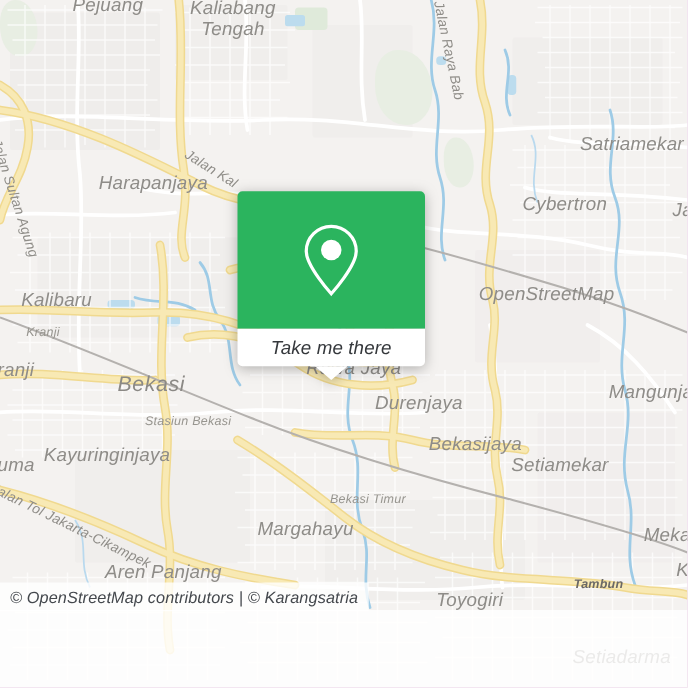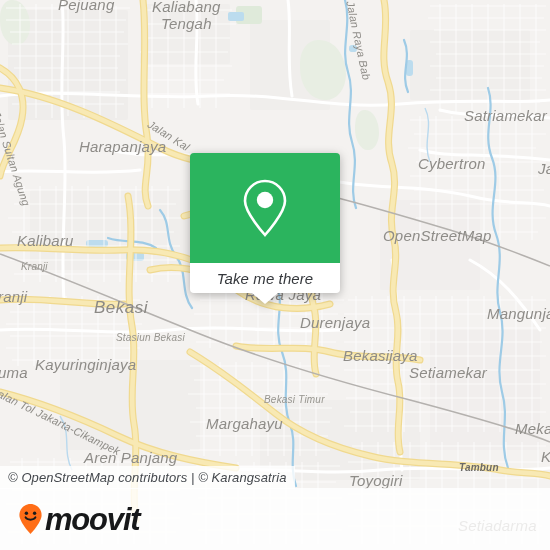--- a/index.html
+++ b/index.html
@@ -263,24 +263,15 @@
     </div>
     <div id="card-foot">
       <span class="txt">Take me there</span>
       <div id="card-tail"></div>
     </div>
   </div>
 
   <div id="attrib">© OpenStreetMap contributors | © Karangsatria</div>
 
   <div id="bottombar">
-    <div id="brand">
-      <svg class="mv-pin" viewBox="0 0 25 32">
-        <path d="M12.5 1 C6.3 1 1.4 5.9 1.4 12.1 C1.4 19.6 12.5 31 12.5 31 C12.5 31 23.6 19.6 23.6 12.1 C23.6 5.9 18.7 1 12.5 1 Z" fill="#ff6d17"></path>
-        <circle cx="8.4" cy="10.2" r="1.7" fill="#1b1b1b"></circle>
-        <circle cx="16.6" cy="10.2" r="1.7" fill="#1b1b1b"></circle>
-        <path d="M7.6 14.4 C9.2 17.4 15.8 17.4 17.4 14.4" stroke="#1b1b1b" stroke-width="2" fill="none" stroke-linecap="round"></path>
-      </svg>
-      <span id="brand-word">moovit</span>
-    </div>
   </div>
 
 </div>
 
 </body></html>

